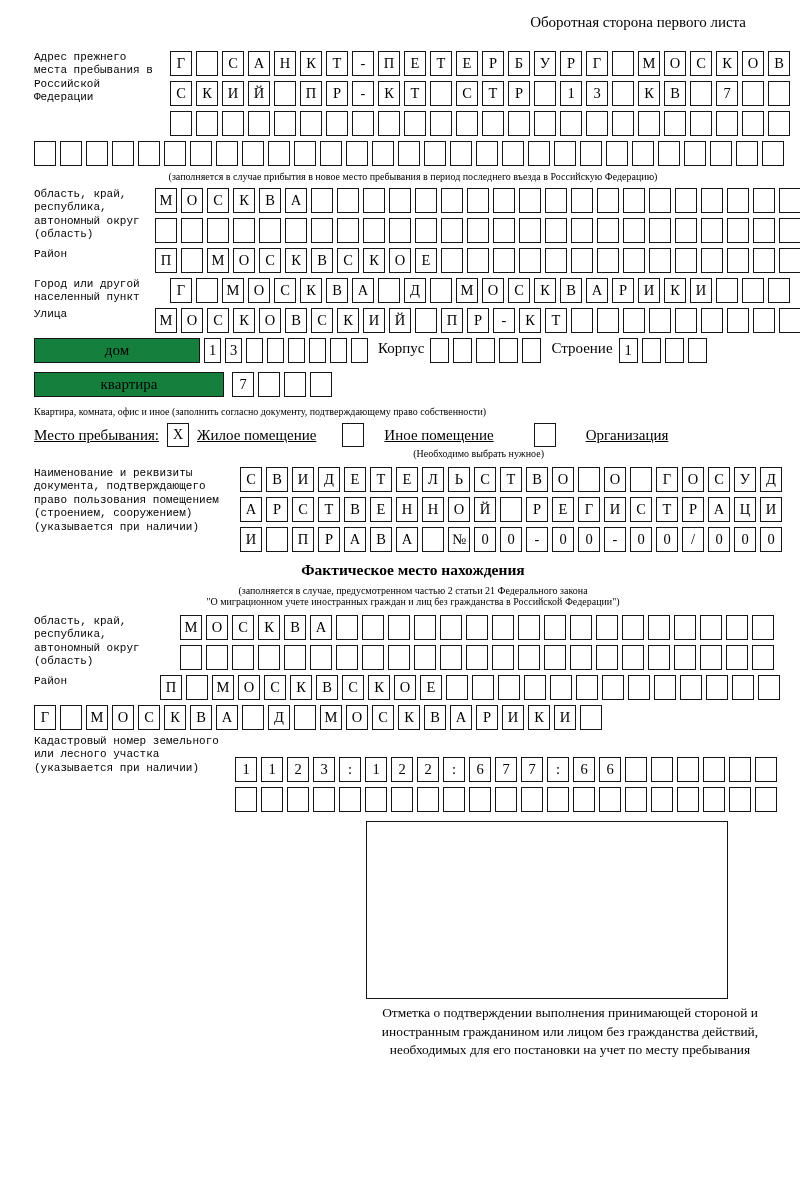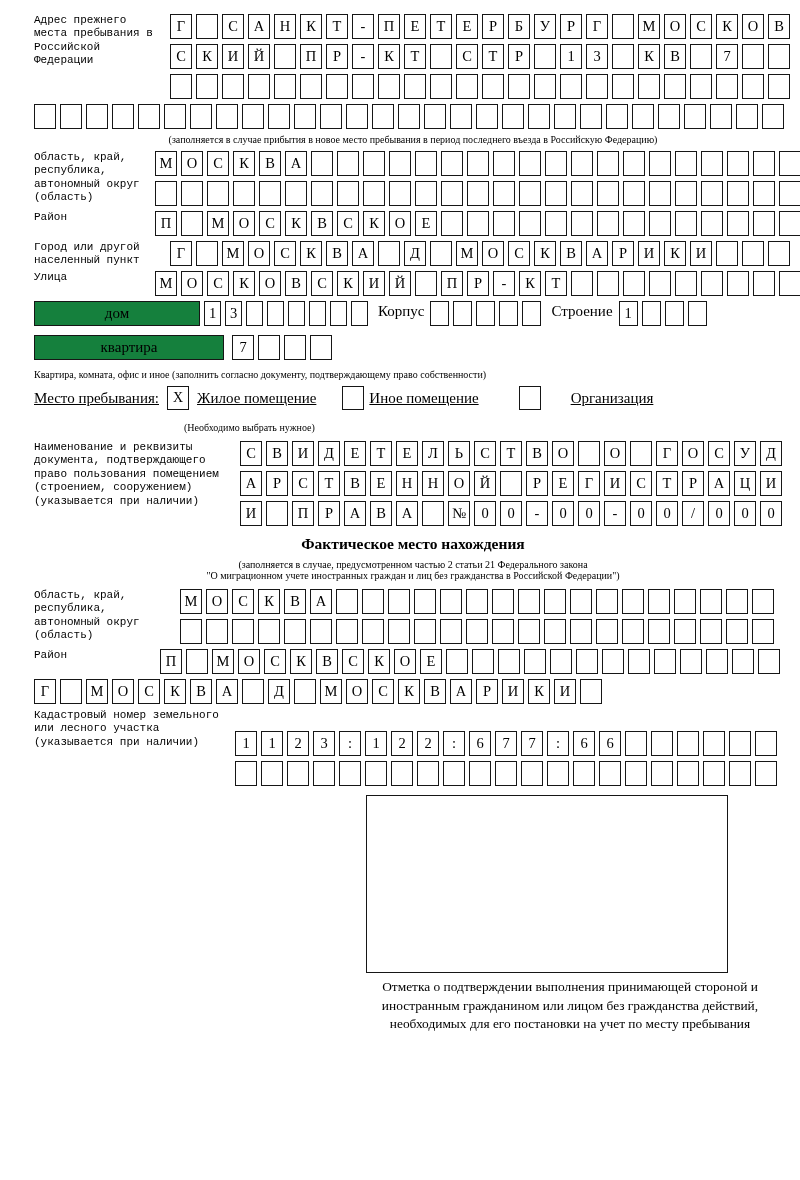--- a/index.html
+++ b/index.html
@@ -40,20 +40,21 @@
   .stampcap { width:396px; margin-left:338px; text-align:center; font-size:13.4px;
     line-height:1.38; margin-top:5px; }
 
   .mb4{margin-bottom:4px;} .mb6{margin-bottom:6px;} .mb8{margin-bottom:8px;} .mt4{margin-top:4px;} .mt6{margin-top:6px;}
 </style>
 </head>
 <body>
 
 <div class="wrap">
 
+  <div class="hdr">Оборотная сторона первого листа</div>
 
   <div class="frow">
     <div class="lbl w136">Адрес прежнего места пребывания в Российской Федерации</div>
     <div>
       <div class="cells">
           <span class="cell">Г</span>
           <span class="cell"></span>
           <span class="cell">С</span>
           <span class="cell">А</span>
           <span class="cell">Н</span>
@@ -355,25 +356,25 @@
         <span class="cell"></span>
       </div>
   </div>
   <div class="cap mb6">Квартира, комната, офис и иное (заполнить согласно документу, подтверждающему право собственности)</div>
 
   <div class="frow mesto-row">
     <span class="opt">Место пребывания:</span>
     <span class="checkbox" style="margin-left:8px">X</span>
     <span class="opt" style="margin-left:8px">Жилое помещение</span>
     <span class="checkbox" style="margin-left:26px"></span>
-    <span class="opt" style="margin-left:5px">Иное помещение</span>
+    <span class="opt" style="margin-left:20px">Иное помещение</span>
     <span class="checkbox" style="margin-left:40px"></span>
     <span class="opt" style="margin-left:30px">Организация</span>
   </div>
-  <div class="cap" style="width:360px;margin-left:150px;text-align:left;margin-top:12px;margin-bottom:8px">(Необходимо выбрать нужное)</div>
+  <div class="cap" style="width:360px;margin-left:150px;text-align:right;margin-top:1px;margin-bottom:8px">(Необходимо выбрать нужное)</div>
 
   <div class="frow">
     <div class="lbl w206">Наименование и реквизиты документа, подтверждающего право пользования помещением (строением, сооружением) (указывается при наличии)</div>
     <div>
       <div class="cells">
           <span class="cell">С</span>
           <span class="cell">В</span>
           <span class="cell">И</span>
           <span class="cell">Д</span>
           <span class="cell">Е</span>

